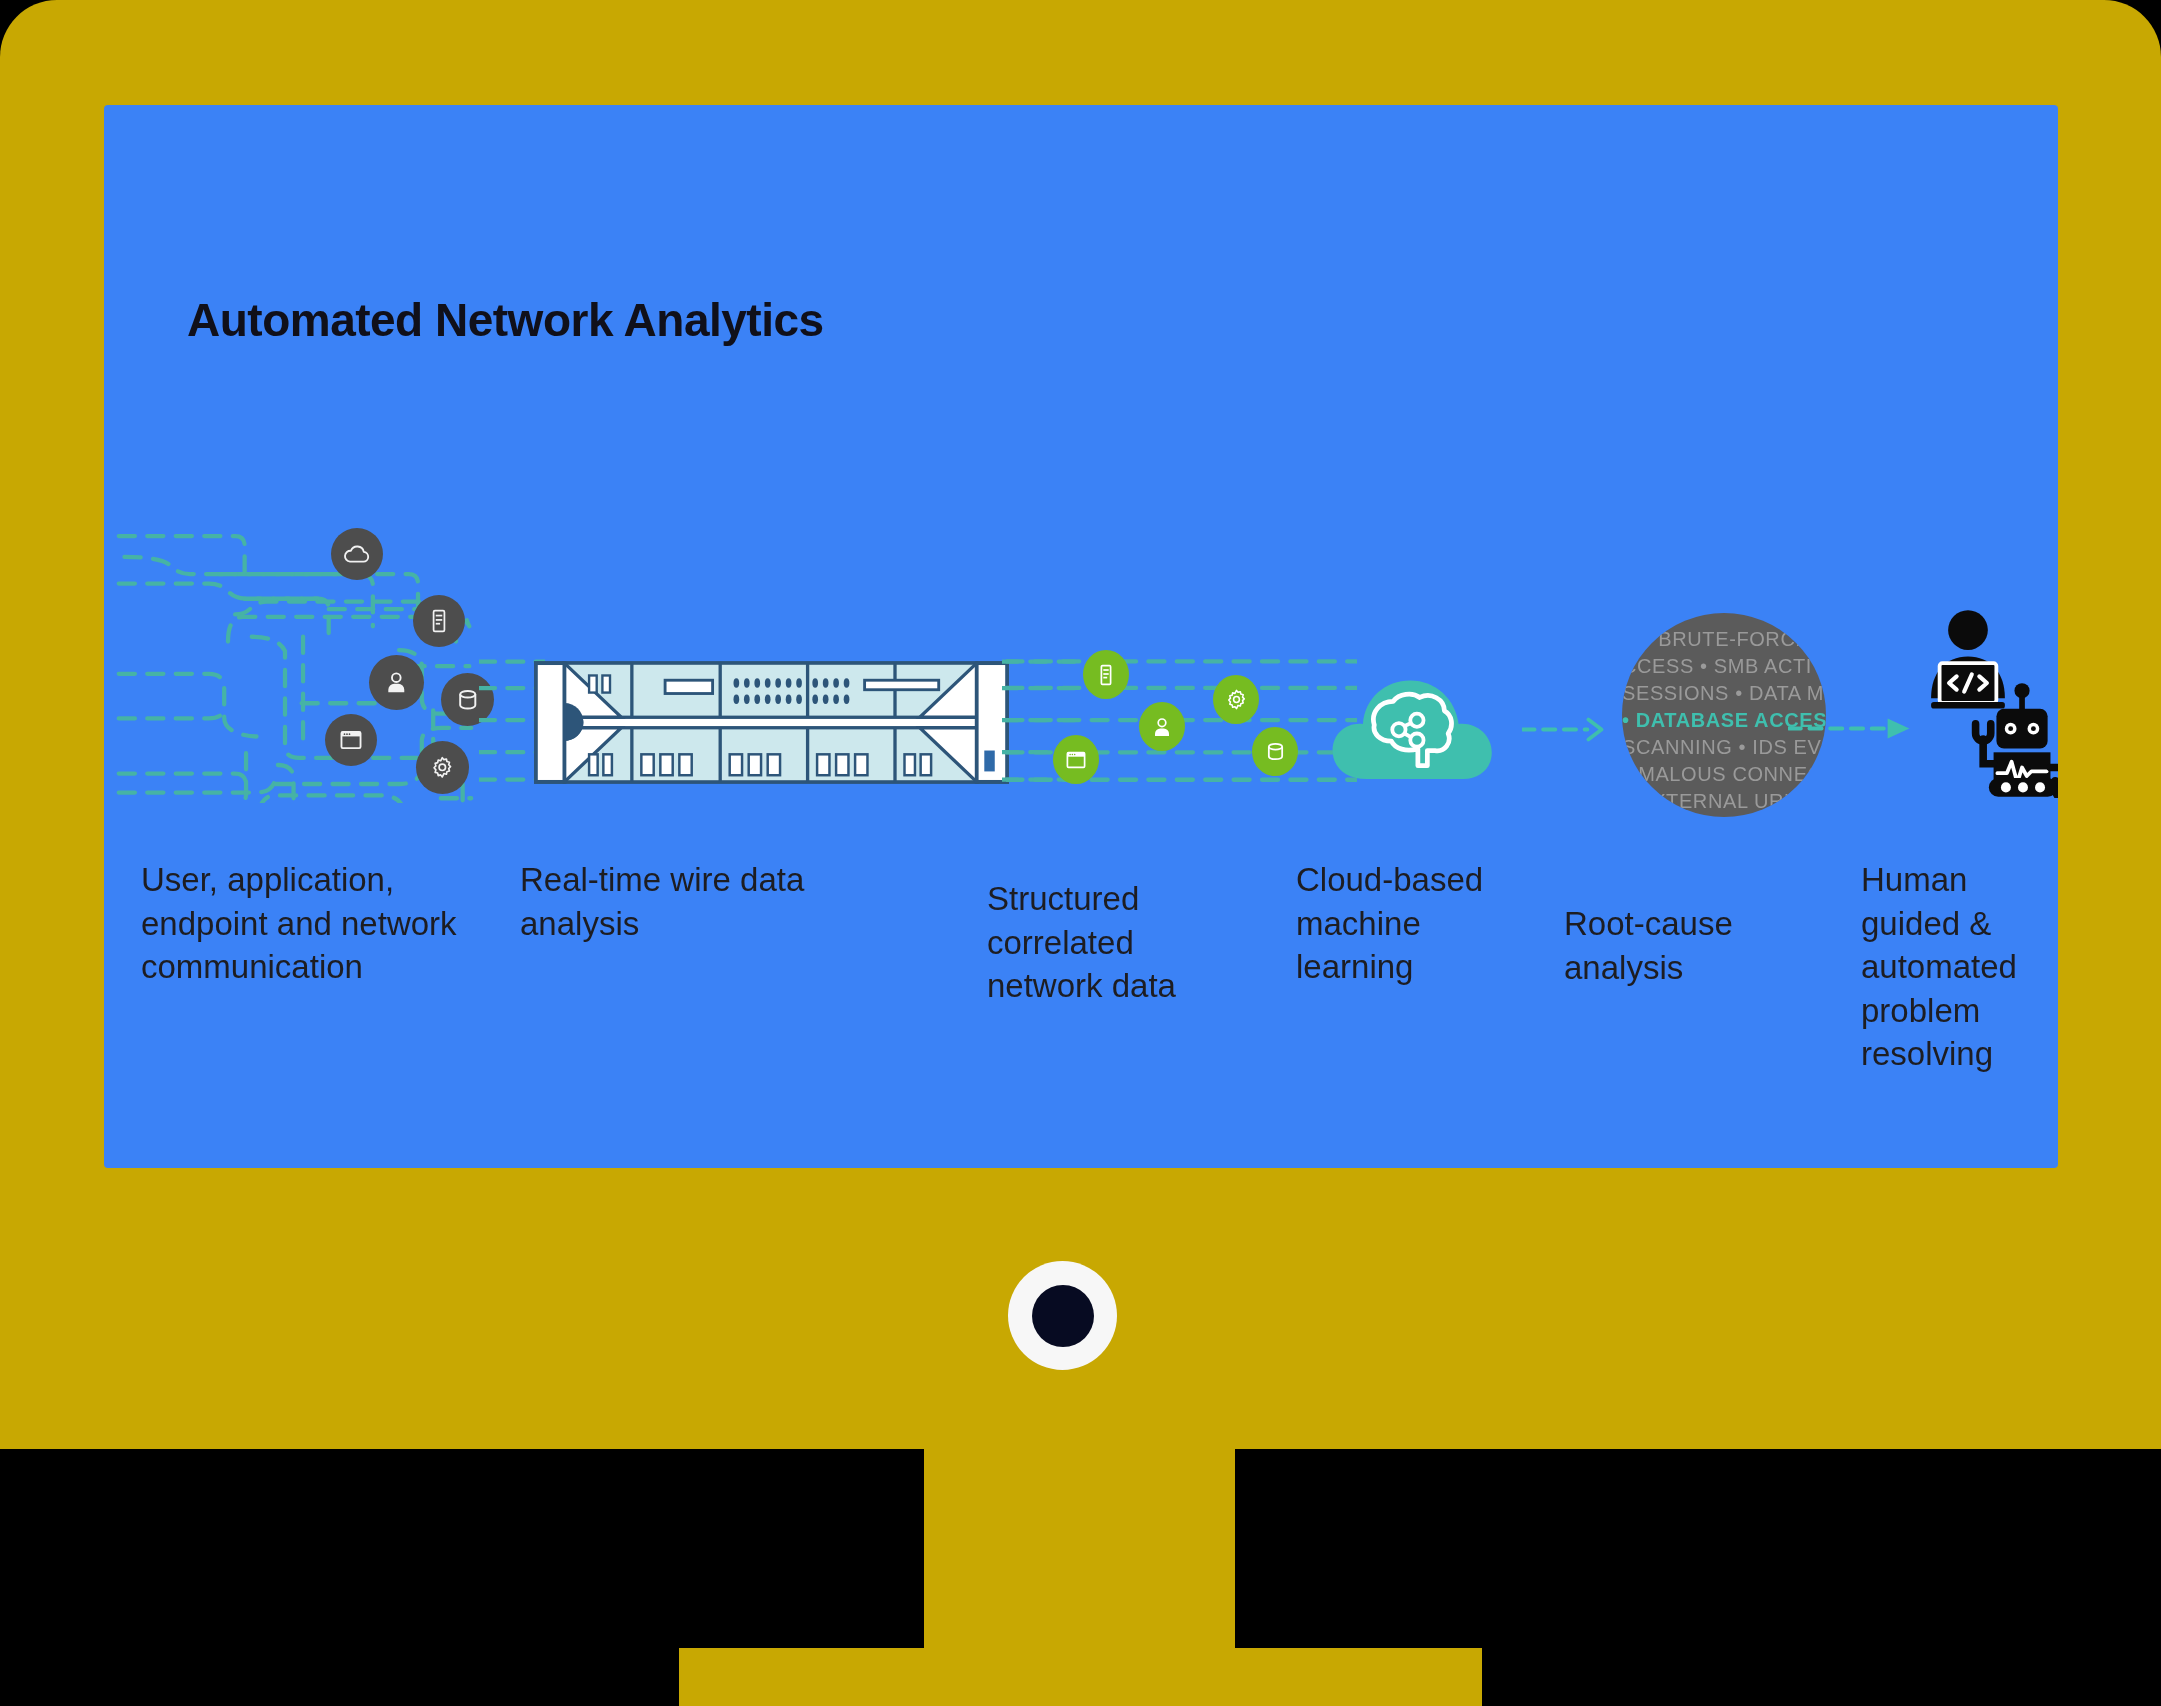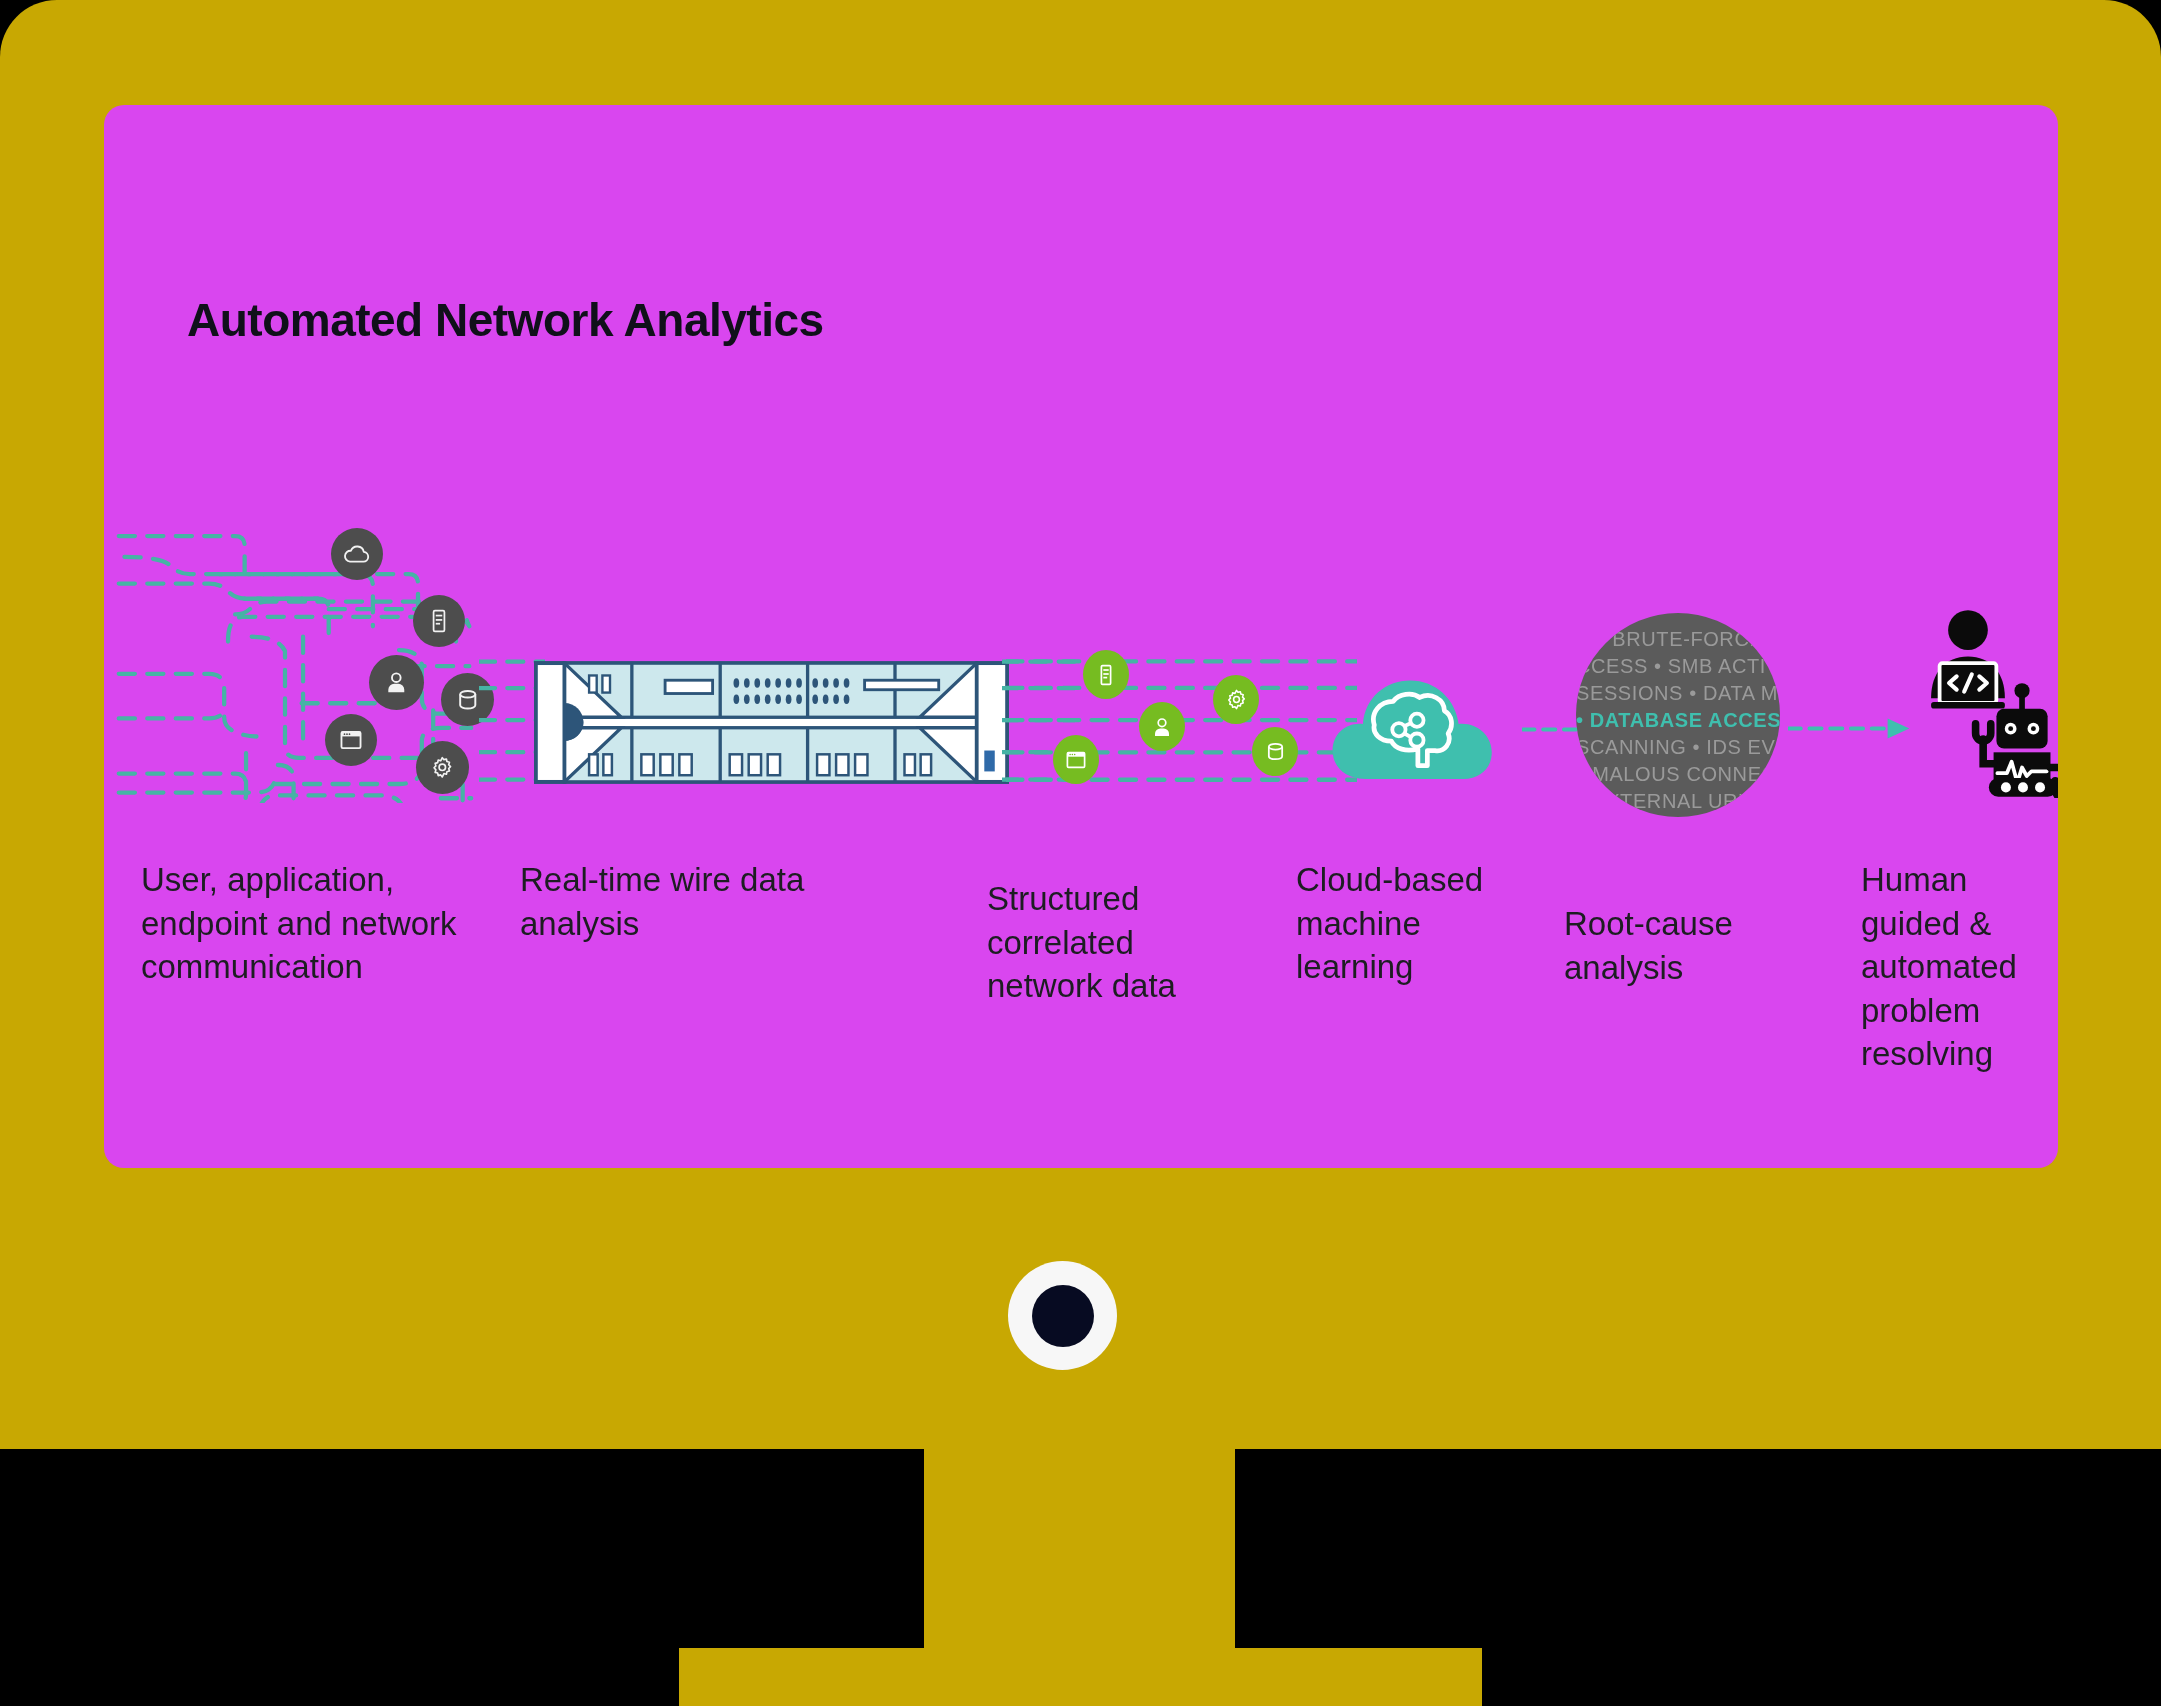--- a/index.html
+++ b/index.html
@@ -7,21 +7,21 @@
 
   #stage{position:relative;width:2161px;height:1706px;background:#000;}
 
   
   .monitor-bezel{
     position:absolute;left:0;top:0;width:2161px;height:1453px;
     background:#c8a802;border-radius:57px 57px 0 0;
   }
   .screen{
     position:absolute;left:104px;top:105px;width:1954px;height:1063px;
-    background:#d946ef;border-radius:20px;overflow:hidden;
+    background:#3b82f6;border-radius:4px;overflow:hidden;
   }
   .power-dot-outer{
     position:absolute;left:1008px;top:1261px;width:109px;height:109px;
     border-radius:50%;background:#f7f7f7;
   }
   .power-dot-inner{
     position:absolute;left:1032px;top:1285px;width:62px;height:62px;
     border-radius:50%;background:#070b22;
   }
   .notch-left{position:absolute;left:0;top:1449px;width:924px;height:204px;background:#000;}
@@ -50,20 +50,21 @@
     display:flex;align-items:center;justify-content:center;
   }
   .bub.dark{background:#4d4d4d;}
   .bub.green{background:#76bc21;}
   .bub svg{display:block;}
 
   .cloud-ml{position:absolute;}
   .rootcircle{
     position:absolute;border-radius:50%;background:#5b5b5b;
     overflow:hidden;
+    margin-left:46px;
   }
   .rc-line{
     position:absolute;width:100%;text-align:center;white-space:nowrap;
     font-size:20px;letter-spacing:0.6px;color:#9a9a9a;font-weight:400;
   }
   .rc-line.hl{color:#3fbfae;font-weight:700;}
 
   .people{position:absolute;}
   .appliance{position:absolute;}
   .arrowsvg{position:absolute;}

